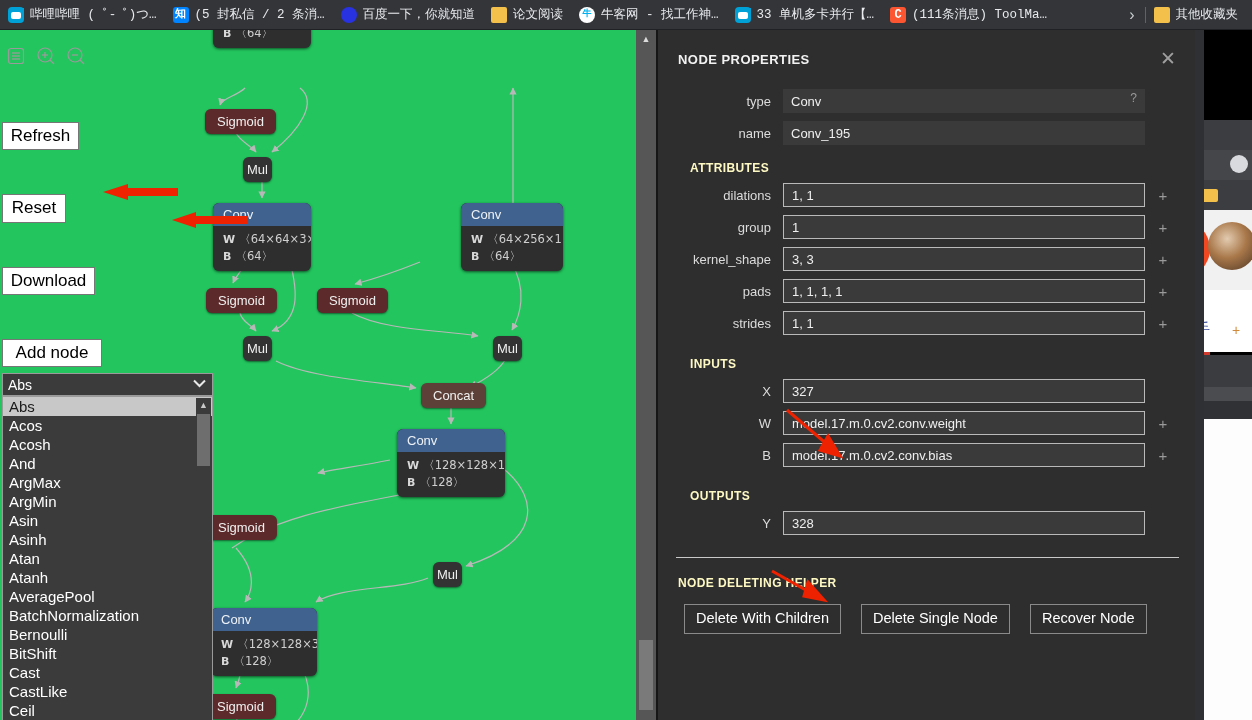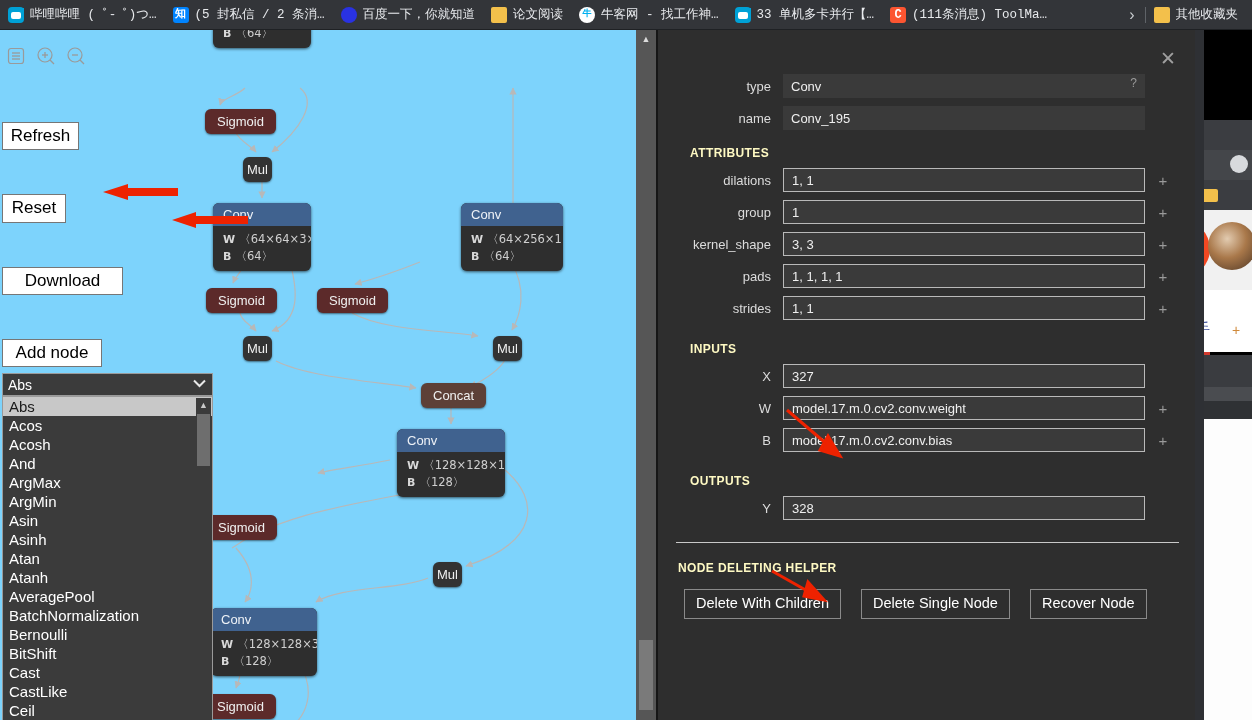--- a/index.html
+++ b/index.html
@@ -72,21 +72,21 @@
   .rs-darkbar{ position:absolute; left:0; top:325px; width:72px; height:32px; background:#3a3c40;}
   .rs-darkbar2{ position:absolute; left:0; top:357px; width:72px; height:14px; background:#4a4c50;}
   .rs-darkbar3{ position:absolute; left:0; top:371px; width:72px; height:18px; background:#2f3134;}
   .rs-white{ position:absolute; left:0; top:389px; width:72px; height:301px; background:#fdfdfd;}
   .rs-leftcol{ position:absolute; left:0; top:0; width:24px; height:690px; background:#2e3034;}
 
   
   #app{ position:absolute; left:0; top:30px; width:1195px; height:690px; background:#3c3c3c; overflow:hidden;}
 
   
-  #graph-canvas{ position:absolute; left:0; top:0; width:636px; height:690px; background:#7dd3fc; overflow:hidden;}
+  #graph-canvas{ position:absolute; left:0; top:0; width:636px; height:690px; background:#22c55e; overflow:hidden;}
   #graph-svg{ position:absolute; left:0; top:0; }
 
   .node{ position:absolute; border-radius:6px; font-size:13px; color:#f0f0f0; }
   .node-simple{ background:#333333; padding:5px 4px; border-radius:6px; white-space:nowrap;
                 box-shadow:0 1px 2px rgba(0,0,0,.5);}
   .node-sigmoid{ background:#5c2a2a; padding:5px 12px; border-radius:6px; white-space:nowrap;
                  box-shadow:0 1px 2px rgba(0,0,0,.5);}
   .node-concat{ background:#5d4037; padding:5px 12px; border-radius:6px; white-space:nowrap;
                 box-shadow:0 1px 2px rgba(0,0,0,.5);}
   .node-conv{ background:#2e2e2e; border-radius:6px; overflow:hidden; box-shadow:0 1px 3px rgba(0,0,0,.6); }
@@ -341,21 +341,21 @@
             <circle cx="9" cy="9" r="7" fill="none" stroke="#9a9a9a" stroke-width="1.2"></circle>
             <line x1="14" y1="14" x2="18" y2="18" stroke="#9a9a9a" stroke-width="1.2"></line>
             <line x1="6" y1="9" x2="12" y2="9" stroke="#9a9a9a" stroke-width="1.3"></line>
           </svg>
       </div>
     </div>
 
     <div id="graph-controls">
       <button class="ctl-btn" style="width:77px;">Refresh</button>
       <button class="ctl-btn" style="width:64px;">Reset</button>
-      <button class="ctl-btn" style="width:121px;text-align:center;">Download</button>
+      <button class="ctl-btn" style="width:93px;text-align:center;">Download</button>
       <button class="ctl-btn" style="width:100px;">Add node</button>
 
       <div id="node-select-wrap">
         <div id="node-select">
           <span>Abs</span>
           <span class="caret">
             <svg width="13" height="9" viewBox="0 0 13 9">
                 <path d="M1,1.5 L6.5,7 L12,1.5" fill="none" stroke="#e8e8e8" stroke-width="2"></path>
               </svg>
           </span>
@@ -393,20 +393,21 @@
   </div>
 
   <div id="graph-scroll">
     <div class="gs-up">▲</div>
     <div class="gs-thumb"></div>
   </div>
   <div id="panel-divider"></div>
 
   <div id="props-panel">
     <div id="props-header">
+      <div id="props-title">NODE PROPERTIES</div>
       <div id="props-close">✕</div>
     </div>
 
     <div style="margin-top:22px;">
       <div class="row">
         <div class="lbl">type</div>
         <div class="fld">
           <span>Conv</span>
           <span class="help">?</span>
         </div>

